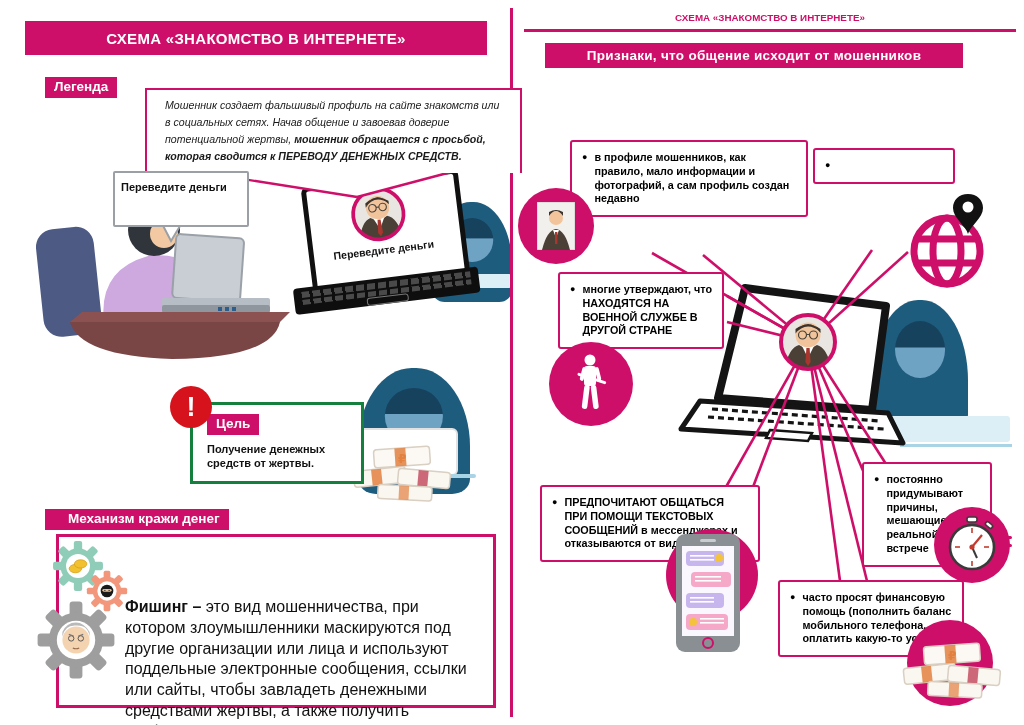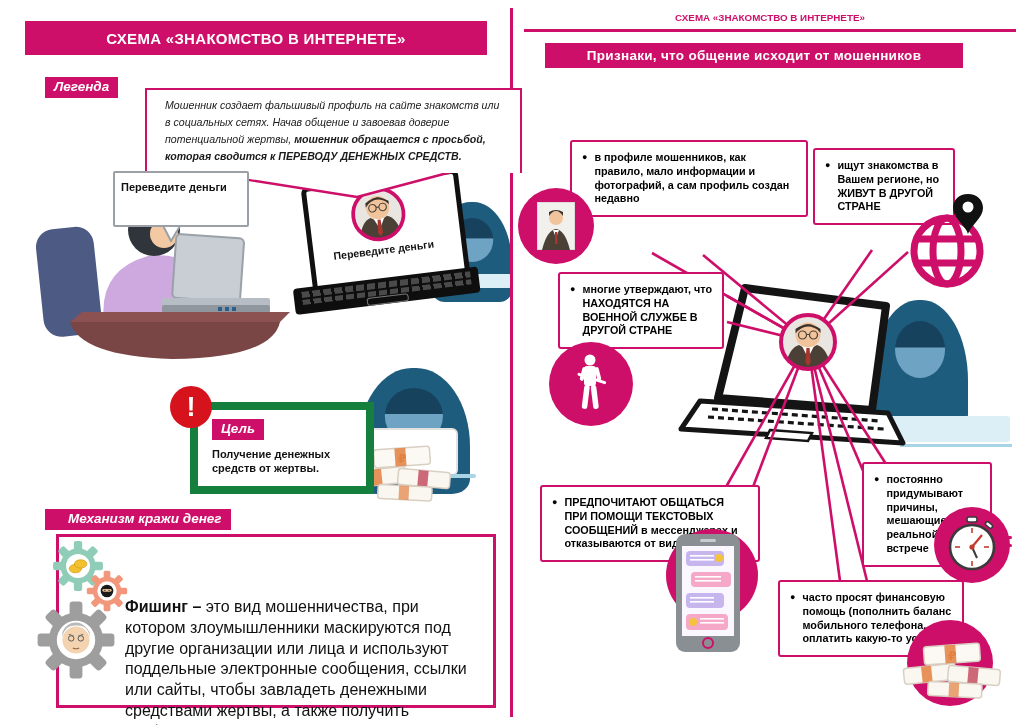--- a/index.html
+++ b/index.html
@@ -1,20 +1,20 @@
 <!DOCTYPE html>
 <html><head>
 <meta charset="utf-8">
 <style>
   html,body{margin:0;padding:0;background:#ffffff;}
   #stage{position:relative;width:1024px;height:725px;background:#fff;overflow:hidden;
          font-family:"Liberation Sans","DejaVu Sans",sans-serif;color:#111;}
   .abs{position:absolute;}
   .chip{position:absolute;background:#CE0F69;color:#fff;font-weight:bold;
-        padding:3px 9px 4px;font-size:13.5px;line-height:1;z-index:4;font-style:italic;}
+        padding:3px 9px 4px;font-size:13.5px;line-height:1;z-index:4;}
   .banner{position:absolute;background:#CE0F69;color:#fff;font-weight:bold;
           display:flex;align-items:center;justify-content:center;z-index:4;letter-spacing:.3px;}
   .callout{position:absolute;background:#fff;border:2.5px solid #CE0F69;border-radius:3px;
            padding:9px 10px;z-index:4;display:flex;gap:7px;align-items:flex-start;}
   .callout .btxt{font-size:10.8px;font-weight:bold;line-height:1.28;color:#000;}
   .bullet{font-size:9px;line-height:1.5;color:#000;}
   .iconcircle{position:absolute;background:#CE0F69;border-radius:50%;z-index:5;
               display:flex;align-items:center;justify-content:center;}
   .hood{position:absolute;background:#1E5C7E;border-radius:48% 48% 16% 16%/62% 62% 12% 12%;z-index:1;}
   .hood-face{position:absolute;left:50%;transform:translateX(-50%);top:16%;width:52%;height:44%;
@@ -148,21 +148,21 @@
   <div class="hood" style="left:358px;top:368px;width:112px;height:126px;">
     <div class="hood-face"></div>
   </div>
   <div class="abs z1" style="left:346px;top:428px;width:108px;height:44px;background:#fff;border:2px solid #E2E2E2;border-radius:6px;"></div>
   <div class="abs z1" style="left:430px;top:474px;width:46px;height:4px;background:#A9D4E6;border-radius:2px;"></div>
   <svg class="abs z3" style="left:348px;top:438px;" width="112" height="66" viewBox="0 0 112 66">
     <use href="#moneystack"></use>
     <text x="50" y="25" font-size="12" font-weight="bold" fill="#E2803F">₽</text>
   </svg>
 
-  <div class="abs z3" style="left:190px;top:402px;width:168px;height:76px;background:#fff;border:8px solid #15803d;">
+  <div class="abs z3" style="left:190px;top:402px;width:168px;height:76px;background:#fff;border:3px solid #15803d;">
     <div class="chip" style="left:14px;top:9px;position:absolute;">
       <span>Цель</span>
     </div>
     <div style="position:absolute;left:14px;top:37px;width:140px;font-weight:bold;font-size:11px;line-height:1.3;">Получение денежных средств от жертвы.</div>
   </div>
   <div class="abs z4" style="left:170px;top:386px;width:42px;height:42px;background:#D6131C;border-radius:50%;display:flex;align-items:center;justify-content:center;">
     <span style="color:#fff;font-weight:bold;font-size:27px;line-height:1;">!</span>
   </div>
 
   <div class="chip" style="left:45px;top:509px;padding-left:23px;">
@@ -253,21 +253,20 @@
       <circle cx="19" cy="16" r="7" fill="#F1C49C"></circle>
       <path d="M12,14 Q19,4 26,14 L26,10 Q19,6 12,10 Z" fill="#3B332C"></path>
       <path d="M5,48 Q10,28 19,27 Q28,28 33,48 Z" fill="#4A4036"></path>
       <path d="M16,28 L22,28 L19,36 Z" fill="#fff"></path>
       <rect x="18" y="30" width="2.4" height="12" fill="#A8352E"></rect>
     </svg>
   </div>
 
   <div class="callout" style="left:813px;top:148px;width:118px;">
     <span class="bullet">●</span>
-    <span class="btxt">ищут знакомства в Вашем регионе, но ЖИВУТ В ДРУГОЙ СТРАНЕ</span>
   </div>
   <svg class="abs z6" style="left:906px;top:210px;" width="82" height="82" viewBox="-41 -41 82 82">
     <g fill="none" stroke="#CE0F69" stroke-width="7">
       <circle r="33"></circle>
       <ellipse rx="14" ry="33"></ellipse>
       <line x1="-31" y1="-12" x2="31" y2="-12"></line>
       <line x1="-31" y1="12" x2="31" y2="12"></line>
     </g>
   </svg>
   <svg class="abs z6" style="left:950px;top:192px;" width="36" height="44" viewBox="0 0 36 44">

